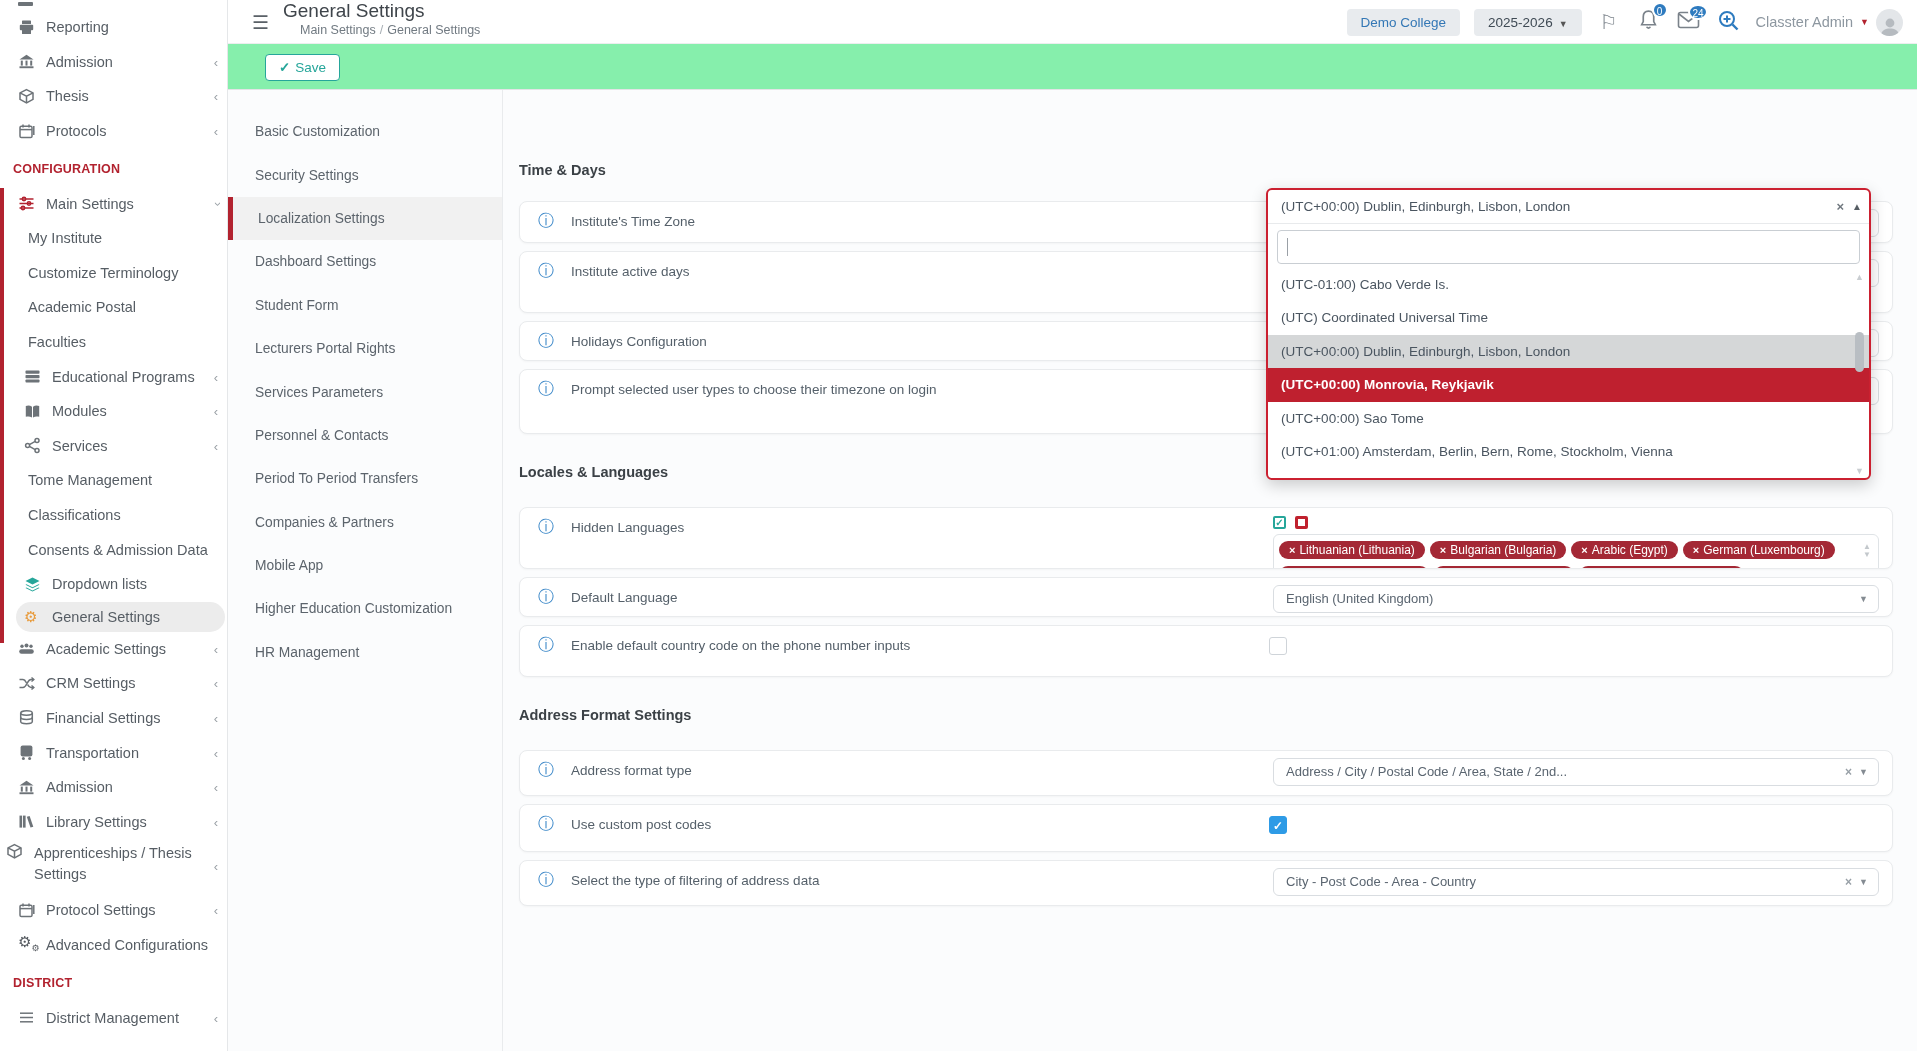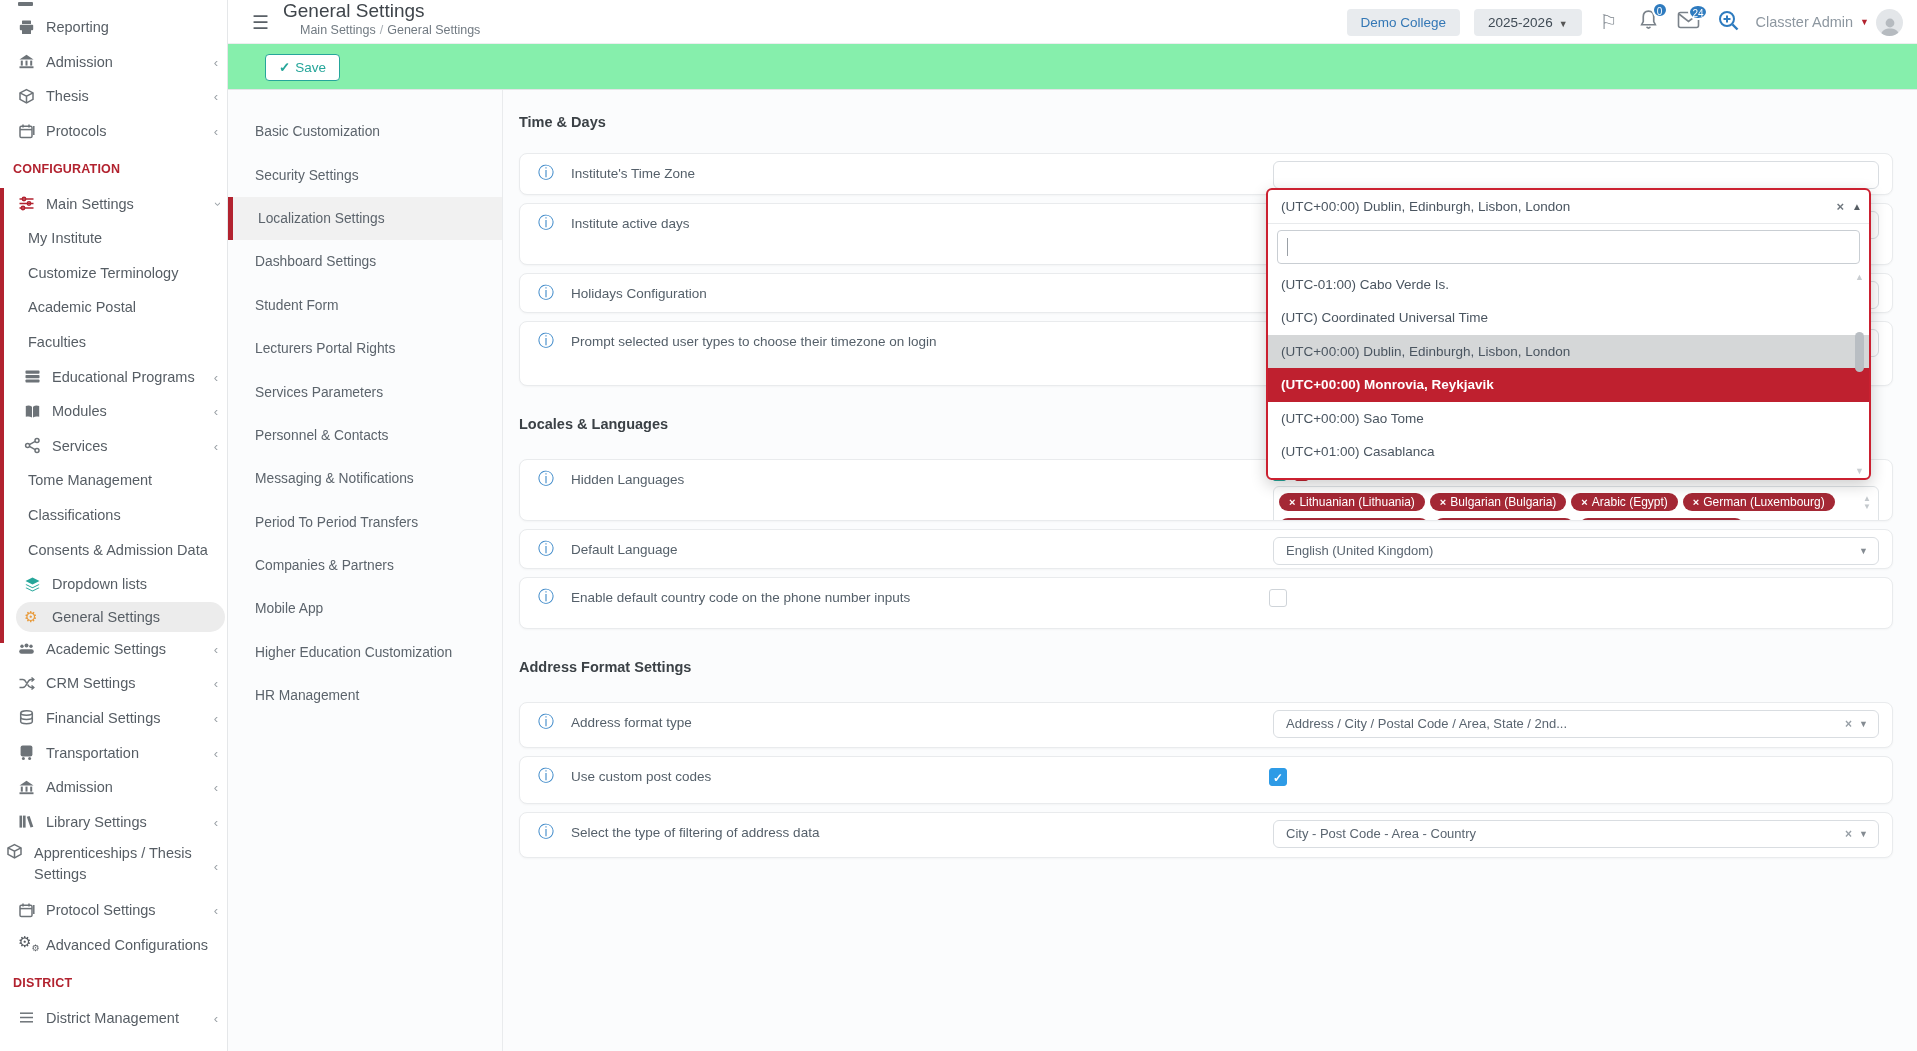--- a/index.html
+++ b/index.html
@@ -59,21 +59,21 @@
   .save-btn .ck { font-weight:bold; margin-right:5px; }
 
   
   .menu-divider { position:absolute; left:502px; top:90px; bottom:0; width:1px; background:#e9ebed; }
   .menu-col { position:absolute; left:228px; top:110px; width:274px; }
   .m-item { height:43.4px; display:flex; align-items:center; padding-left:27px; font-size:13.8px;
     color:#5c646c; cursor:pointer; position:relative; }
   .m-item.active { background:#f1f1f1; border-left:5px solid #b2222f; padding-left:25px; }
 
   
-  .content { position:absolute; left:503px; top:90px; right:0; bottom:0; padding:24px 0 0 16px; }
+  .content { position:absolute; left:503px; top:90px; right:0; bottom:0; padding:72px 0 0 16px; }
   .sec-title { font-size:14.5px; font-weight:bold; color:#3b4146; height:18px; }
   .sec-title.gap { margin-top:30px; margin-bottom:25px; }
   .sec-title.first { margin-bottom:21px; }
   .card { position:relative; width:1374px; background:#fff; border:1px solid #e9ebed; border-radius:8px;
     margin-bottom:8px; box-shadow:0 1px 2px rgba(40,50,60,.04); overflow:hidden; }
   .info-i { position:absolute; left:18px; top:9px; color:#3a87c8; font-size:16px; cursor:pointer; }
   .row-lbl { position:absolute; left:51px; top:12px; font-size:13.5px; color:#55606a; }
   .ctrl { position:absolute; left:753px; width:606px; }
   .sel { height:28px; border:1px solid #d9dde1; border-radius:6px; background:#fff; line-height:26px;
     font-size:13px; color:#5a6570; padding:0 36px 0 12px; position:relative; cursor:pointer;
@@ -433,21 +433,20 @@
   <div class="menu-divider"></div>
   <div class="menu-col" id="menu-col">
       <div class="m-item">Basic Customization</div>
       <div class="m-item">Security Settings</div>
       <div class="m-item active">Localization Settings</div>
       <div class="m-item">Dashboard Settings</div>
       <div class="m-item">Student Form</div>
       <div class="m-item">Lecturers Portal Rights</div>
       <div class="m-item">Services Parameters</div>
       <div class="m-item">Personnel &amp; Contacts</div>
-      <div class="m-item">Messaging &amp; Notifications</div>
       <div class="m-item">Period To Period Transfers</div>
       <div class="m-item">Companies &amp; Partners</div>
       <div class="m-item">Mobile App</div>
       <div class="m-item">Higher Education Customization</div>
       <div class="m-item">HR Management</div>
     </div>
 
   <div class="content" id="content">
       <div class="sec-title first">Time &amp; Days</div>
       <div class="card" style="height: 42px;">
@@ -537,21 +536,20 @@
     <div class="dd-search">
         <span class="dd-cursor"></span>
       </div>
     <div class="dd-list" id="dd-list">
 
     <div class="dd-opt">(UTC-01:00) Cabo Verde Is.</div>
         <div class="dd-opt">(UTC) Coordinated Universal Time</div>
         <div class="dd-opt selected">(UTC+00:00) Dublin, Edinburgh, Lisbon, London</div>
         <div class="dd-opt hover">(UTC+00:00) Monrovia, Reykjavik</div>
         <div class="dd-opt">(UTC+00:00) Sao Tome</div>
-        <div class="dd-opt">(UTC+01:00) Casablanca</div>
         <div class="dd-opt">(UTC+01:00) Amsterdam, Berlin, Bern, Rome, Stockholm, Vienna</div>
         <div class="dd-sb">
         <span class="up">▲</span>
         <span class="dn">▼</span>
         <span class="dd-thumb"></span>
       </div>
       </div>
   </div>
 
 </div>

